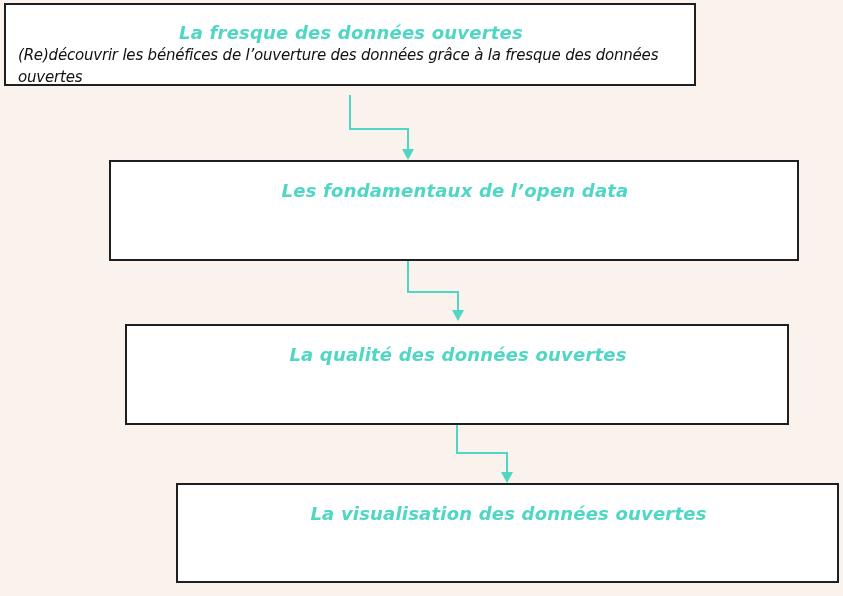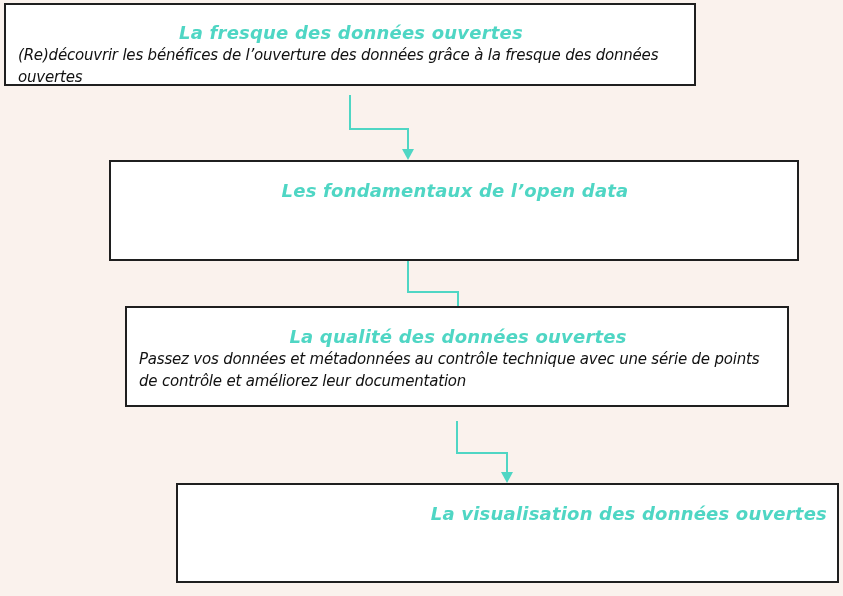--- a/index.html
+++ b/index.html
@@ -45,20 +45,19 @@
 
 <div class="box" style="left:4px; top:3px; width:692px; height:83px;">
   <div class="title" style="margin-top:13px;">La fresque des données ouvertes</div>
   <div class="desc">(Re)découvrir les bénéfices de l’ouverture des données grâce à la fresque des données ouvertes</div>
 </div>
 
 <div class="box" style="left:63px; top:160px; width:690px; height:101px;margin-left:46px;">
   <div class="title" style="margin-top:14px;">Les fondamentaux de l’open data</div>
 </div>
 
-<div class="box" style="left:125px; top:306px; width:664px; height:101px;">
+<div class="box" style="left:125px; top:324px; width:664px; height:101px;">
   <div class="title" style="margin-top:14px;">La qualité des données ouvertes</div>
-  <div class="desc">Passez vos données et métadonnées au contrôle technique avec une série de points de contrôle et améliorez leur documentation</div>
 </div>
 
 <div class="box" style="left:176px; top:483px; width:663px; height:100px;">
-  <div class="title" style="margin-top:14px;text-align:right;">La visualisation des données ouvertes</div>
+  <div class="title" style="margin-top:14px;">La visualisation des données ouvertes</div>
 </div>
 
 </body></html>

